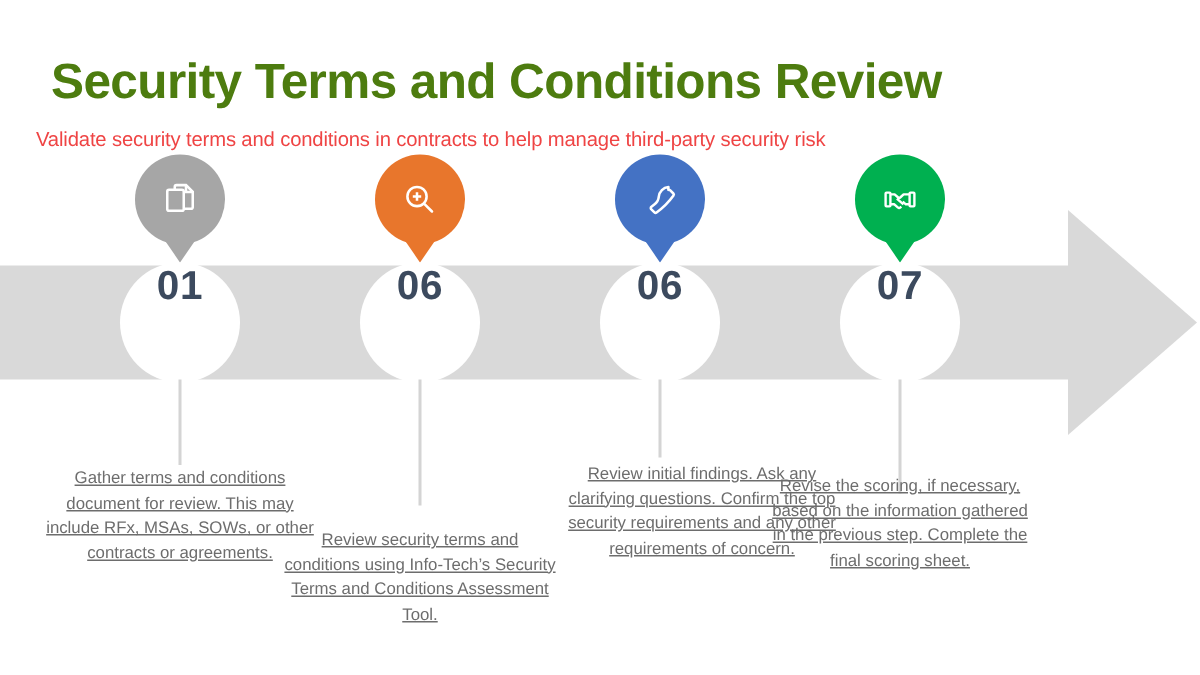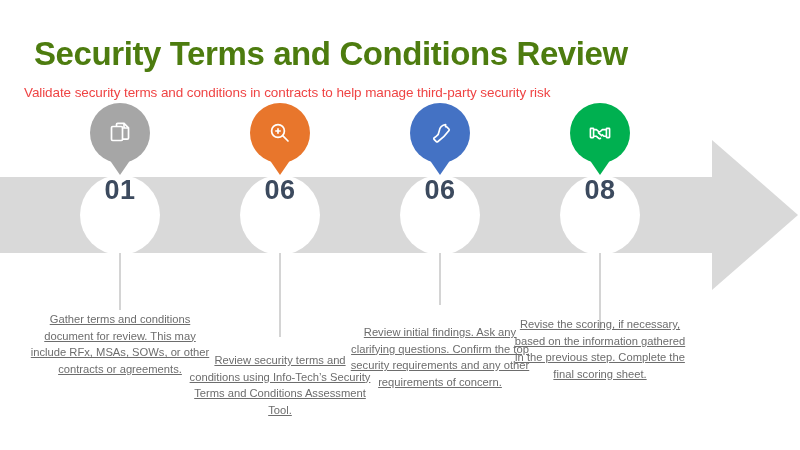--- a/index.html
+++ b/index.html
@@ -193,34 +193,34 @@
     <span>
       <svg width="30" height="30" viewBox="0 0 30 30" fill="none" stroke="#ffffff" stroke-width="1.7" stroke-linejoin="round">
         <path d="M20.6 6.6 c-3.4 0.3 -6.1 3.1 -6.4 6.5 -0.2 2.1 -1.3 4 -3 5.3 l-1.9 1.4 a1.1 1.1 0 0 0 -0.2 1.6 l2.2 2.2 a1.1 1.1 0 0 0 1.4 0.1 c3.9 -2.8 8.5 -7.4 11.3 -11.3 a1.1 1.1 0 0 0 -0.1 -1.4 l-2.2 -2.2 a1.1 1.1 0 0 0 -1.1 -0.2 z"></path>
       </svg>
     </span>
   </div>
   <div class="num-circle">
     <span>06</span>
   </div>
   <div class="connector" style="height:52px;"></div>
-  <div class="desc" style="top:324px;">Review initial findings. Ask any clarifying questions. Confirm the top security requirements and any other requirements of concern.</div>
+  <div class="desc" style="top:308px;margin-left:28px;">Review initial findings. Ask any clarifying questions. Confirm the top security requirements and any other requirements of concern.</div>
 </div>
 
 <div class="step" style="left:600px;">
   <div class="pin" style="background:#00b050;color:#00b050;">
     <span>
       <svg width="30" height="30" viewBox="0 0 30 30" fill="none" stroke="#ffffff" stroke-width="1.6" stroke-linejoin="round">
         <rect x="5.4" y="10.4" width="3.2" height="9.2" rx="0.6"></rect>
         <rect x="21.4" y="10.4" width="3.2" height="9.2" rx="0.6"></rect>
         <path d="M8.8 11.6 h2.6 l2.2 1.9 a1.3 1.3 0 0 0 1.7 0 l2.1 -1.9 h3.8"></path>
         <path d="M8.8 18.2 h2.4 l2.3 2 a1.3 1.3 0 0 0 1.8 0.1 l0.6 -0.5"></path>
         <path d="M21.2 18.2 h-2.3 l-2.1 -1.8"></path>
         <path d="M12.9 14.4 l2.3 2 2.1 1.8"></path>
       </svg>
     </span>
   </div>
   <div class="num-circle">
-    <span>08</span>
+    <span>07</span>
   </div>
   <div class="connector" style="height:76px;"></div>
   <div class="desc" style="top:316px;">Revise the scoring, if necessary, based on the information gathered in the previous step. Complete the final scoring sheet.</div>
 </div>
 
 </body></html>

